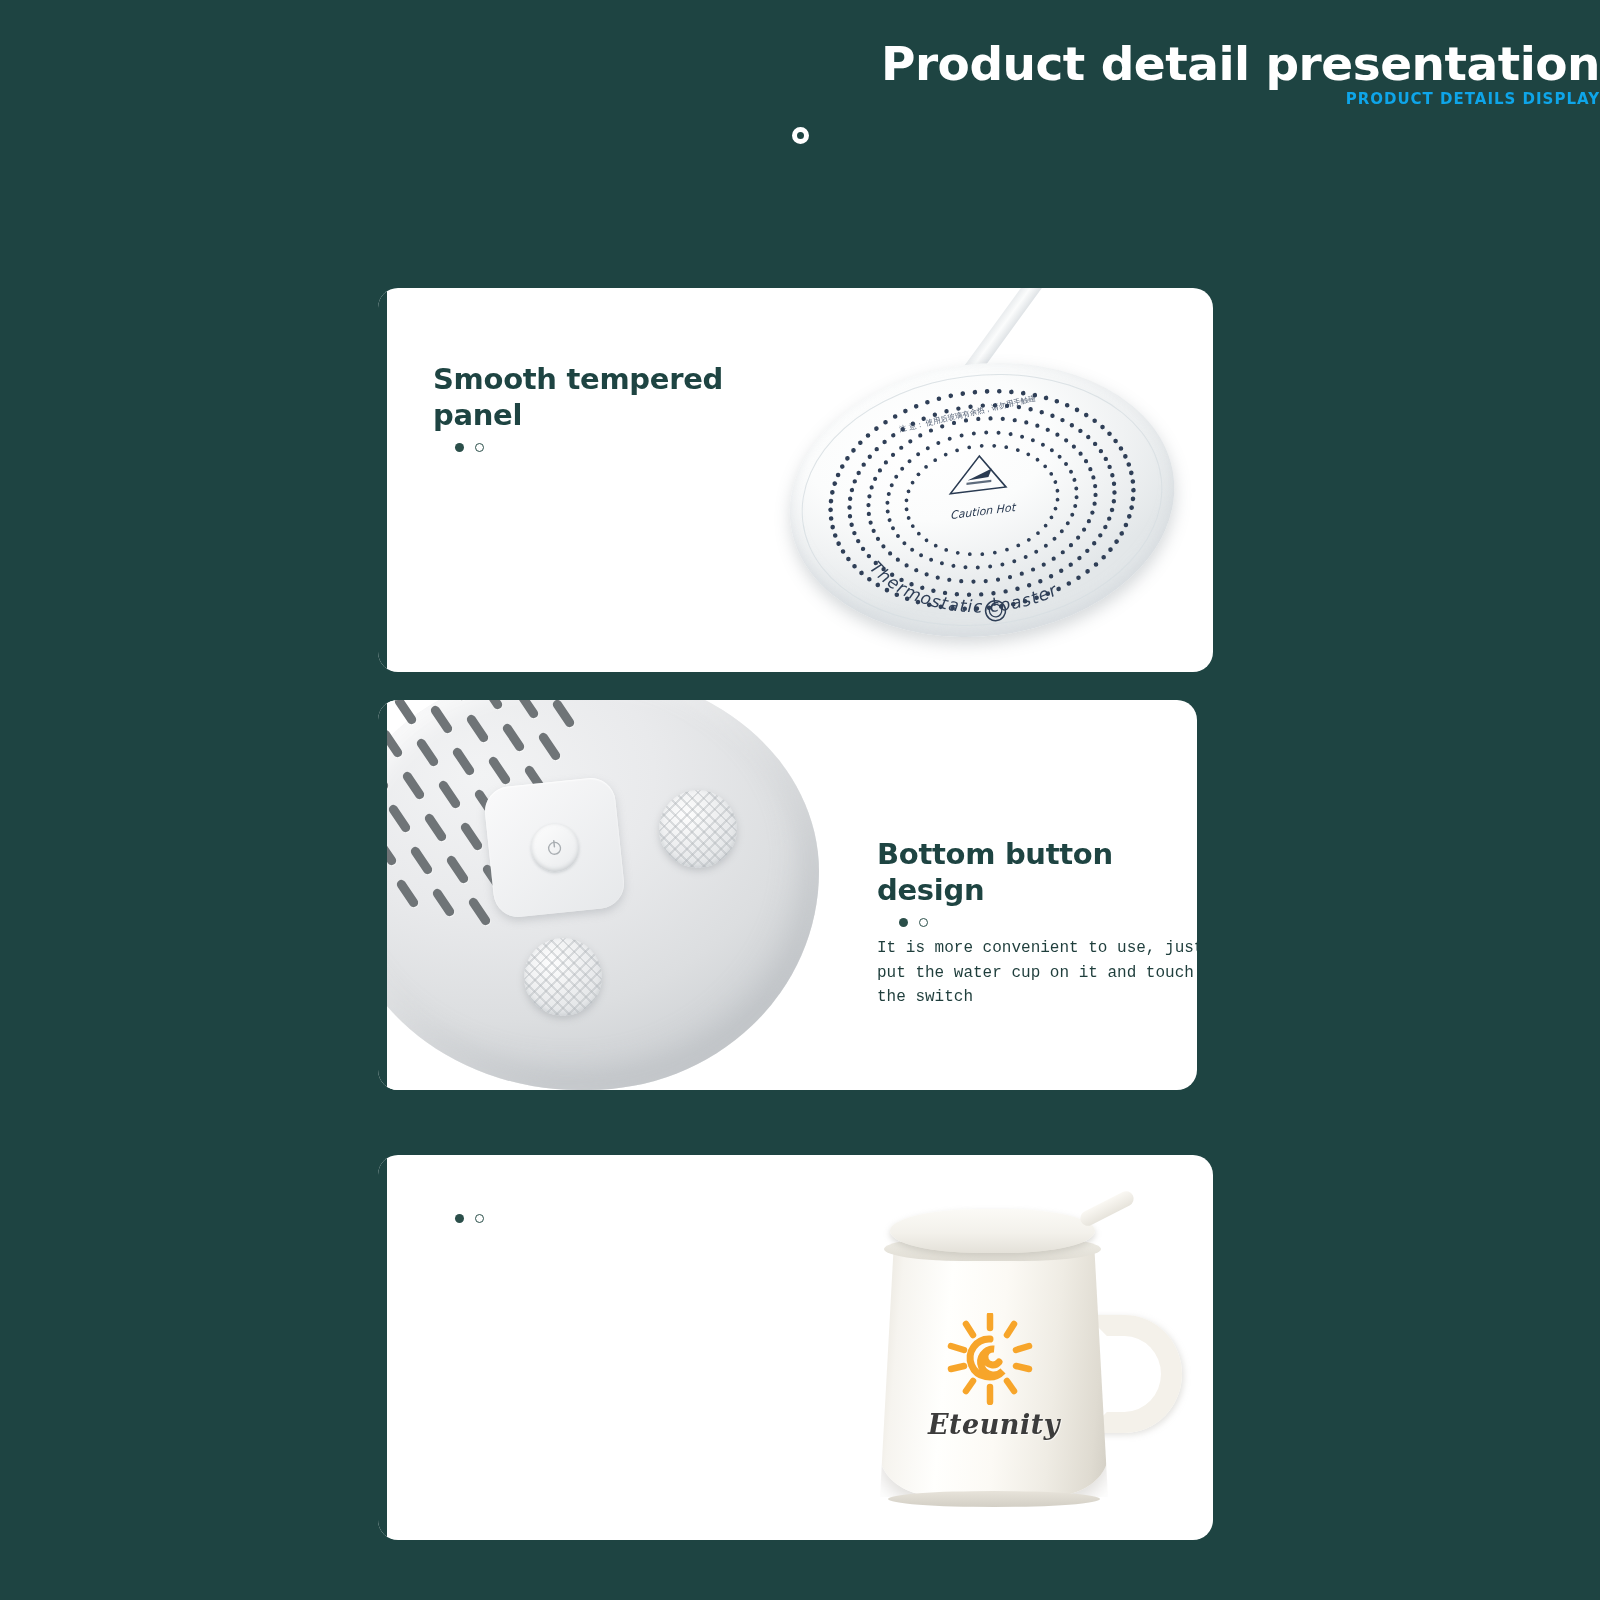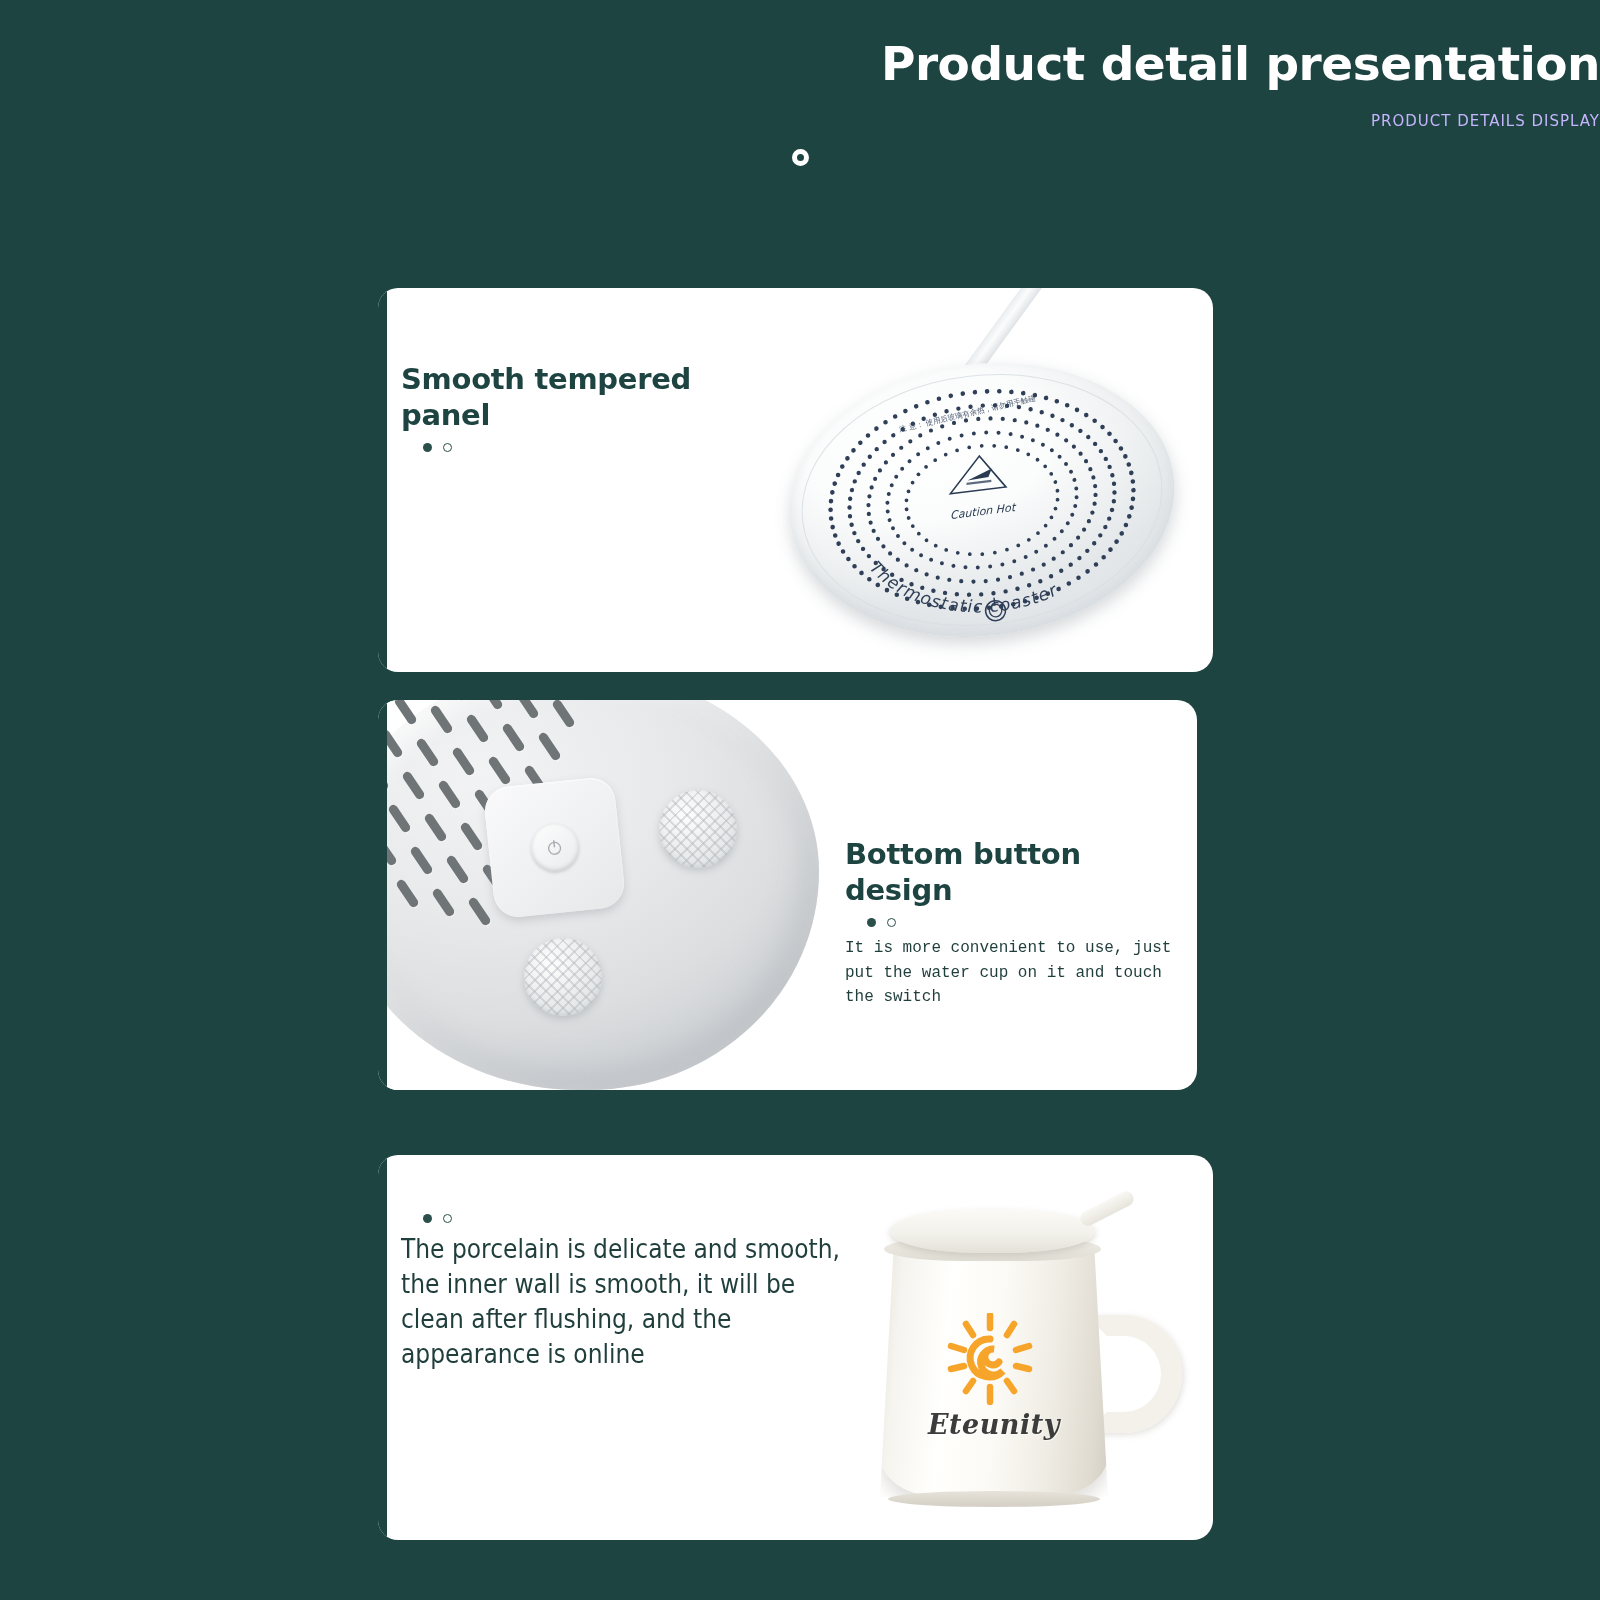--- a/index.html
+++ b/index.html
@@ -16,25 +16,24 @@
   .page-title {
     margin-top:38px;
     font-family:"DejaVu Sans", sans-serif;
     font-size:47px;
     font-weight:bold;
     color:#ffffff;
     letter-spacing:-0.5px;
     line-height:1.1;
   }
   .page-subtitle {
-    margin-top:22px;
     font-family:"DejaVu Sans", sans-serif;
     font-size:15px;
-    font-weight:normal;
-    color:#c4b5fd;
+    font-weight:bold;
+    color:#0ea5e9;
     letter-spacing:1.0px;
   }
   .ring-indicator {
     margin:19px auto 0 auto;
     width:17px; height:17px;
     border-radius:50%;
     border:5px solid #ffffff;
     background:transparent;
   }
 
@@ -49,21 +48,21 @@
     position:absolute;
     left:0; top:0;
     width:9px; height:100%;
     background:#1e4442;
   }
   #card-1 { left:378px; top:288px; width:835px; height:384px; }
   #card-2 { left:378px; top:700px; width:819px; height:390px; }
   #card-3 { left:378px; top:1155px; width:835px; height:385px; }
 
   
-  .text-block { position:absolute; }
+  .text-block { position:absolute;margin-left:32px; }
   .card-heading {
     font-family:"DejaVu Sans", sans-serif;
     font-size:29px;
     font-weight:bold;
     color:#1e4442;
     line-height:1.24;
     letter-spacing:-0.3px;
   }
   .bullet-deco { margin:9px 0 9px 22px; display:flex; align-items:center; gap:11px; }
   .bullet-deco .dot-filled {
@@ -693,21 +692,20 @@
 </div>
 
 <div class="card" id="card-3">
   <div class="accent-bar"></div>
 
   <div class="text-block" id="c3-text">
     <div class="bullet-deco">
       <span class="dot-filled"></span>
       <span class="dot-hollow"></span>
     </div>
-    <div class="card-body">The porcelain is delicate and smooth, the inner wall is smooth, it will be clean after flushing, and the appearance is online</div>
   </div>
 
   <div id="c3-photo">
     <div class="cup-wrap">
       <div class="cup-handle"></div>
       <div class="cup-spoon"></div>
       <div class="cup-lid"></div>
       <div class="cup-lid-rim"></div>
       <div class="cup-body"></div>
       <div class="cup-base"></div>

